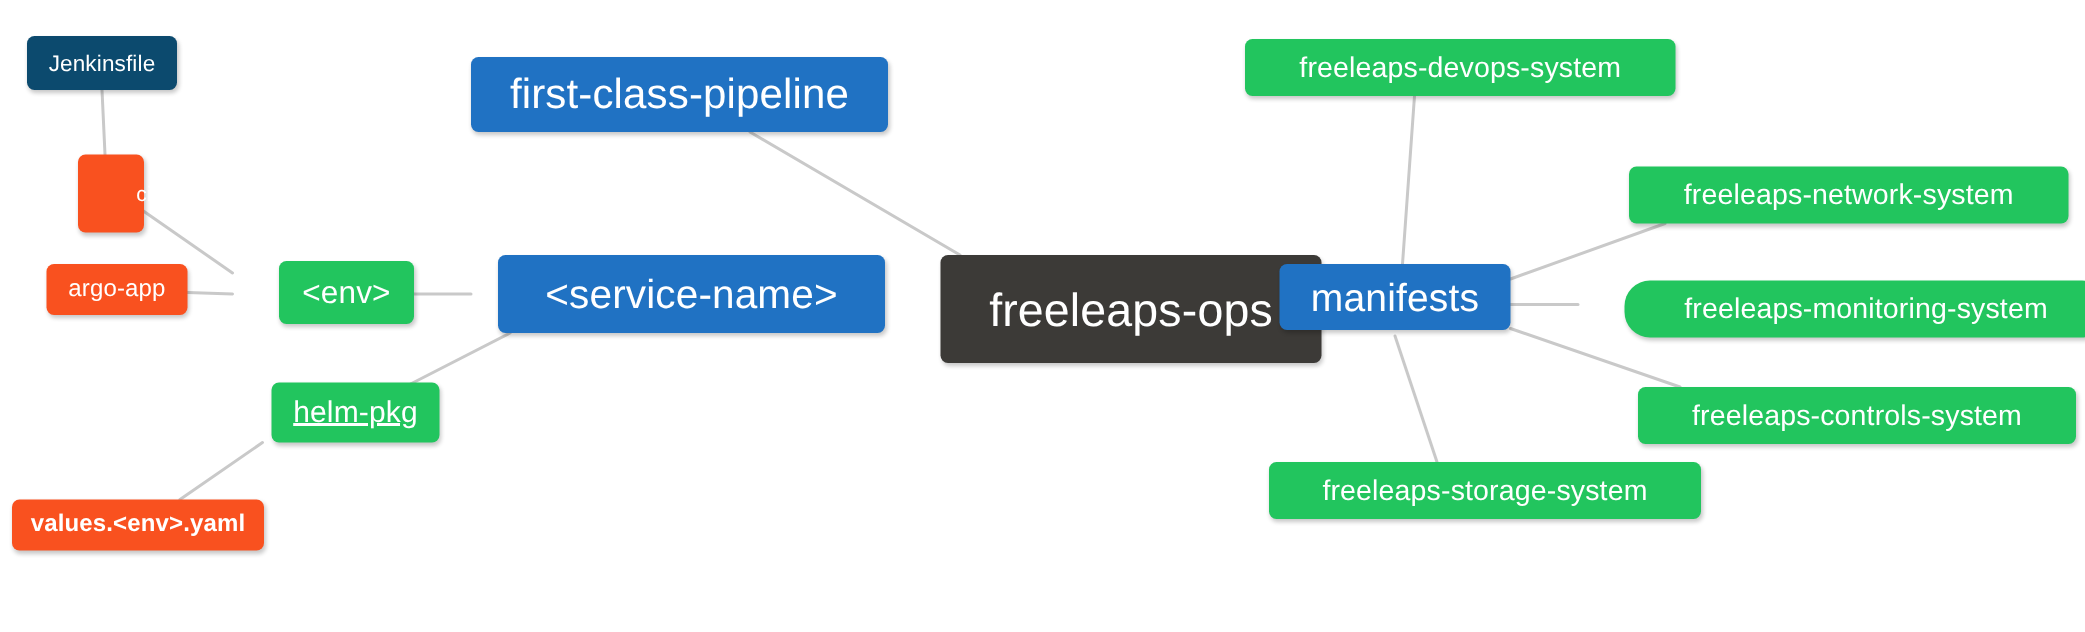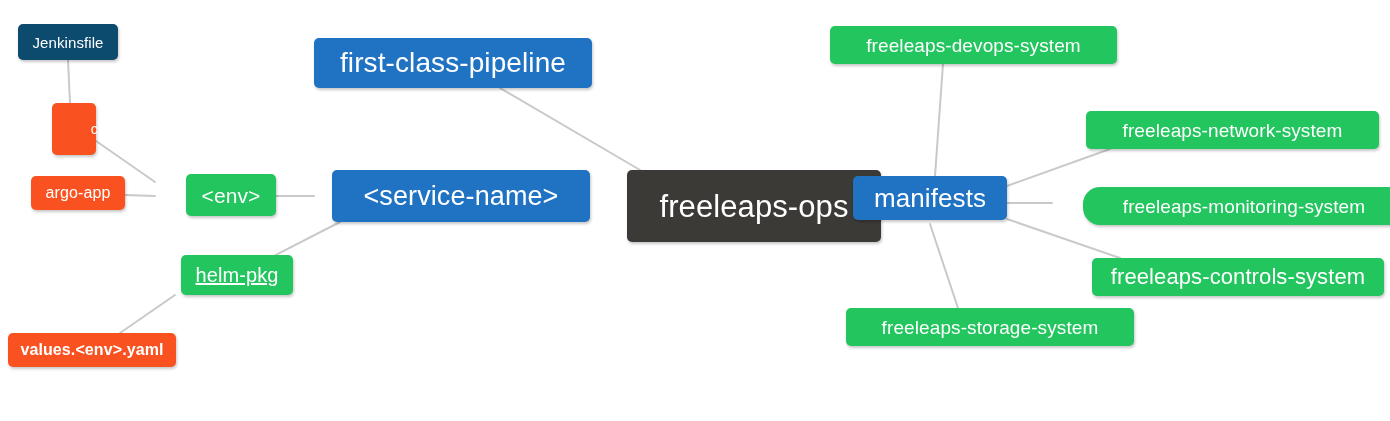--- a/index.html
+++ b/index.html
@@ -71,16 +71,16 @@
       <div class="node n-green" style="left: 155px; top: 174px; width: 90px; height: 42px; font-size: 21px;">&lt;env&gt;</div>
       <div class="node n-green" style="left: 150px; top: 255px; width: 112px; height: 40px; font-size: 20px; text-decoration: underline;">helm-pkg</div>
       <div class="node n-red" style="left: 8px; top: 333px; width: 168px; height: 34px; font-size: 16px; font-weight: bold;">values.&lt;env&gt;.yaml</div>
       <div class="node n-blue" style="left: 314px; top: 38px; width: 278px; height: 50px; font-size: 28px;">first-class-pipeline</div>
       <div class="node n-blue" style="left: 332px; top: 170px; width: 258px; height: 52px; font-size: 27px;">&lt;service-name&gt;</div>
       <div class="node n-root" style="left: 586px; top: 170px; width: 254px; height: 72px; font-size: 31px; margin-left: 41px;">freeleaps-ops</div>
       <div class="node n-blue" style="left: 853px; top: 176px; width: 154px; height: 44px; font-size: 26px;">manifests</div>
       <div class="node n-green" style="left: 799px; top: 26px; width: 287px; height: 38px; font-size: 19px;">freeleaps-devops-system</div>
       <div class="node n-green" style="left: 1055px; top: 111px; width: 293px; height: 38px; font-size: 19px;">freeleaps-network-system</div>
       <div class="node n-green" style="left: 1052px; top: 187px; width: 322px; height: 38px; font-size: 19px; border-radius: 17px;">freeleaps-monitoring-system</div>
-      <div class="node n-green" style="left: 1061px; top: 258px; width: 292px; height: 38px; font-size: 22px;">freeleaps-controls-system</div>
+      <div class="node n-green" style="left: 1061px; top: 258px; width: 292px; height: 38px; font-size: 19px;">freeleaps-controls-system</div>
       <div class="node n-green" style="left: 815px; top: 308px; width: 288px; height: 38px; font-size: 19px;">freeleaps-storage-system</div>
     </div>
 </div>
 
 </body></html>

